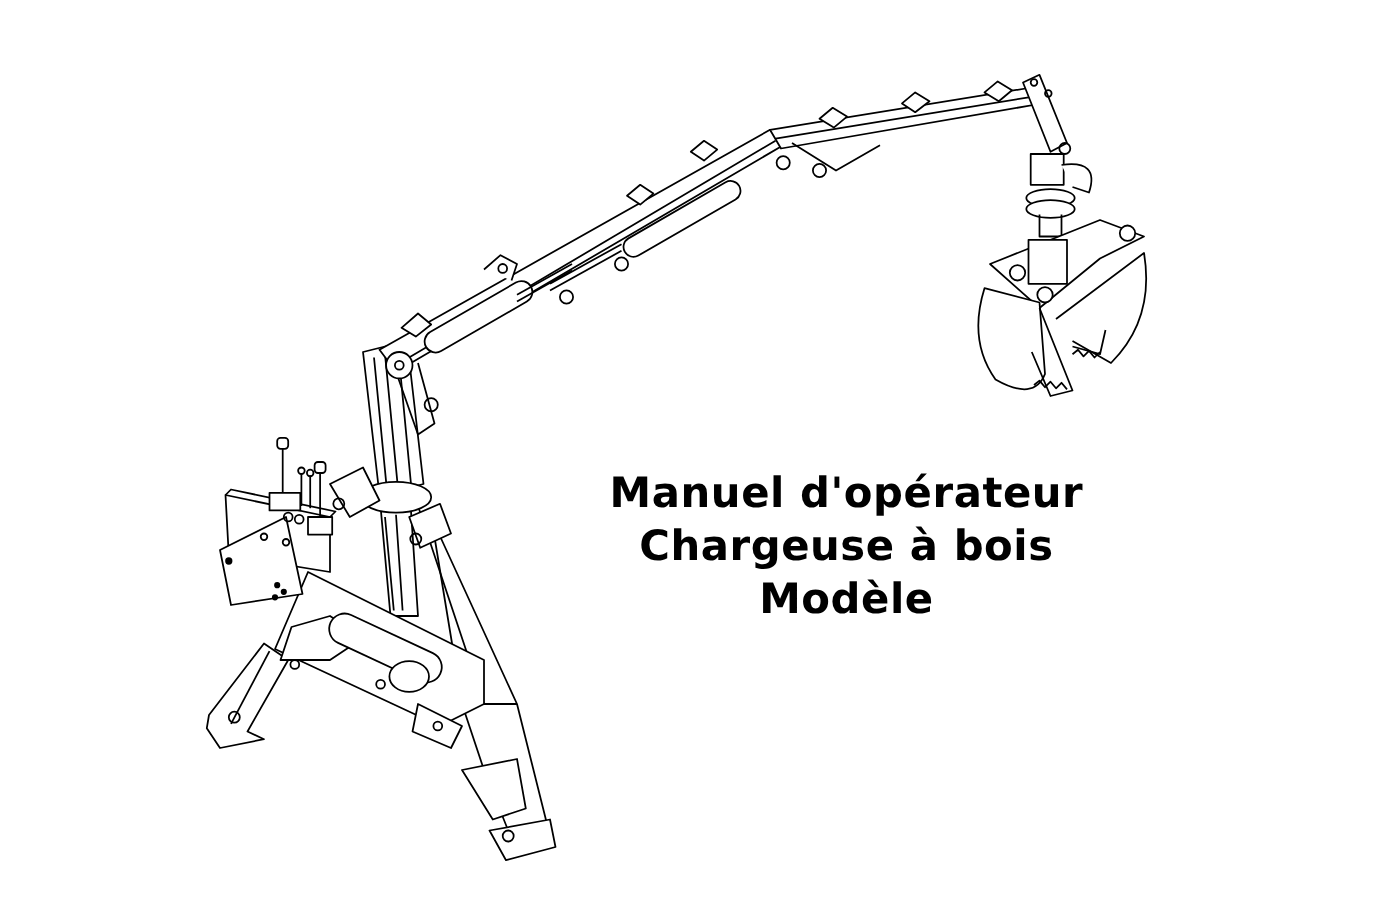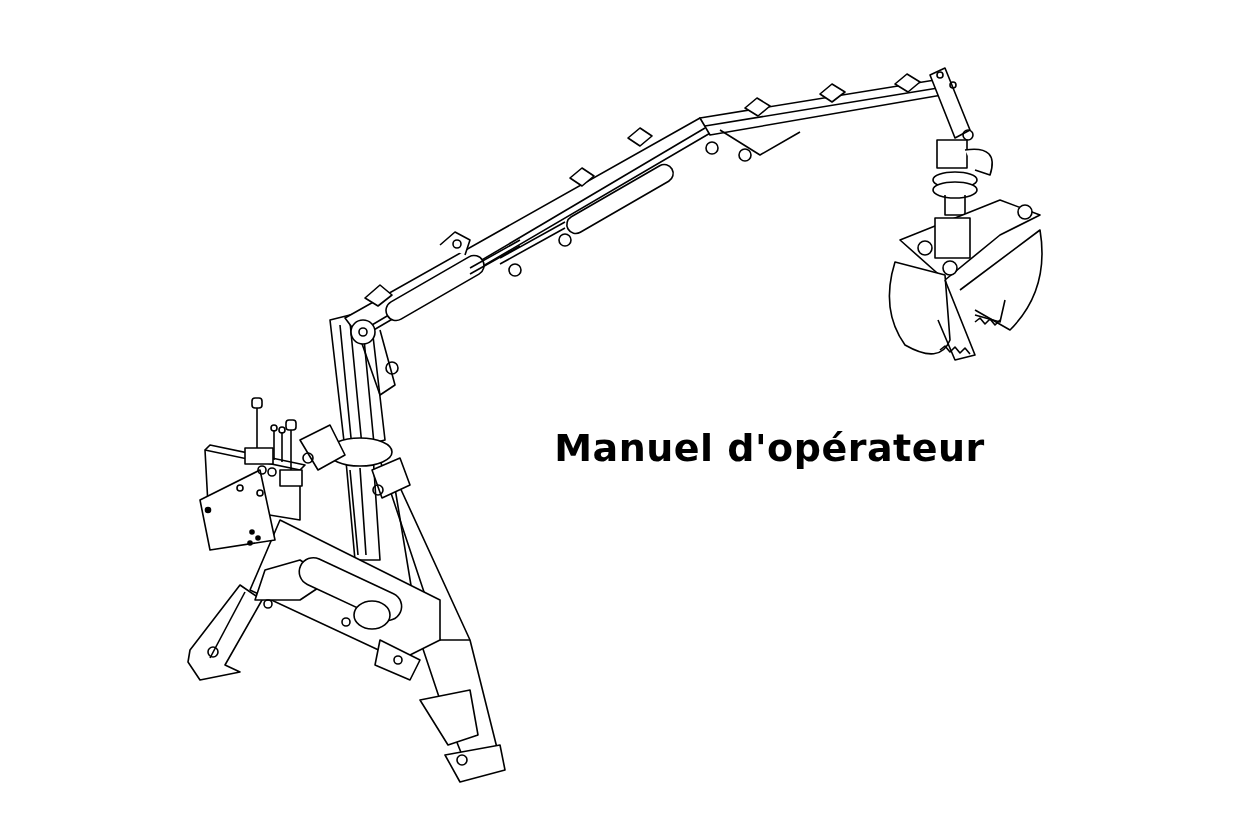--- a/index.html
+++ b/index.html
@@ -128,13 +128,15 @@
       <path d="M960 290 L1040 230 Q1050 290 1010 330 L975 310" fill="#fff"></path>
       <path d="M975 315 L1000 322 L1005 300"></path>
       <path d="M975 322 L980 318 L985 324 L990 319 L995 325 L1000 320"></path>
       <path d="M940 350 L945 346 L950 352 L955 347 L960 353 L965 348 L970 354"></path>
     </g>
   </svg>
 </div>
 
 <div class="title-block">
   <div class="title-line">Manuel d'opérateur</div>
+  <div class="title-line">Chargeuse à bois</div>
+  <div class="title-line">Modèle</div>
 </div>
 
 </body></html>

